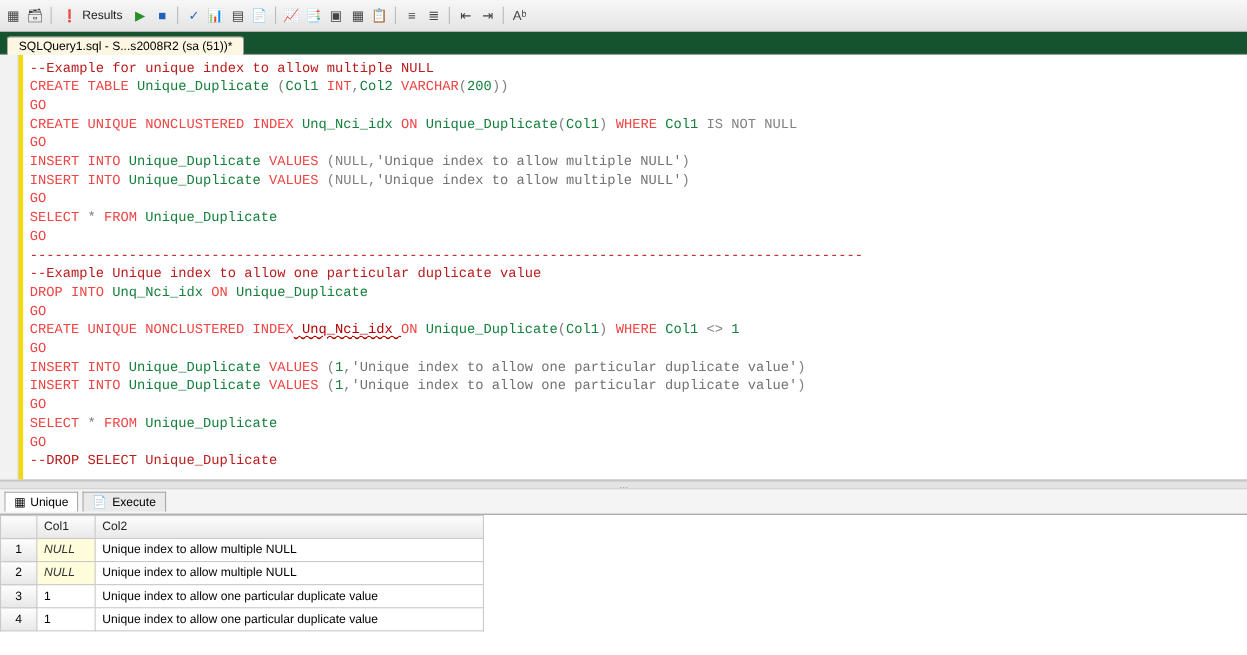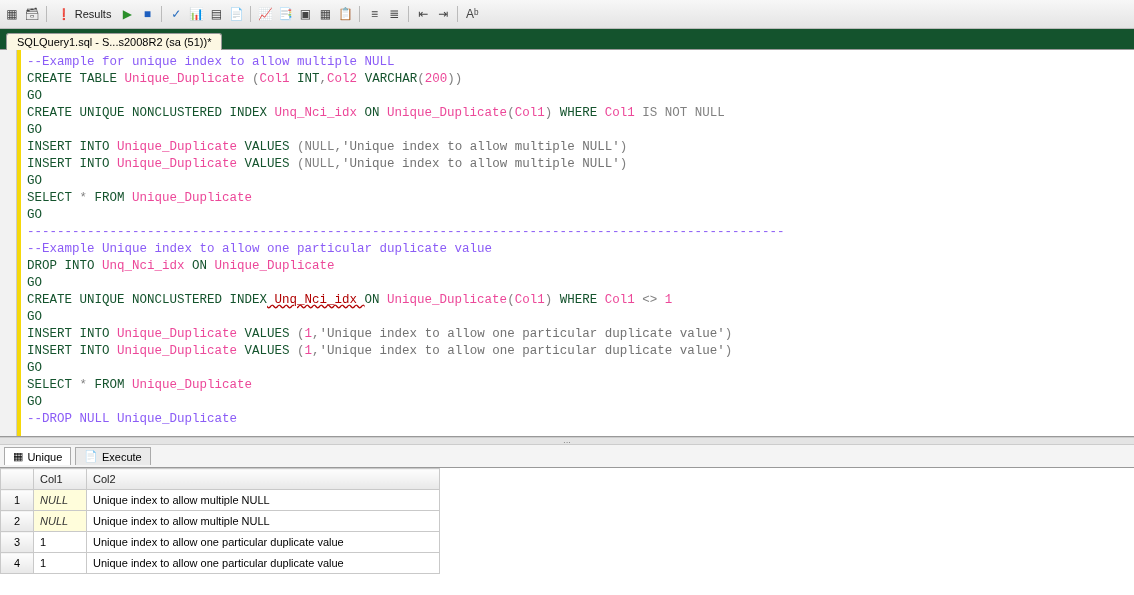--- a/index.html
+++ b/index.html
@@ -91,25 +91,25 @@
   .code {
     flex: 1;
     font-family: Consolas, "Courier New", monospace;
     font-size: 12.5px;
     line-height: 17px;
     padding: 4px 6px;
     white-space: pre;
     overflow: auto;
     color: #000;
   }
-  .kw  { color: #14532d; }
-  .com { color: #8b5cf6; }
+  .kw  { color: #ef4444; }
+  .com { color: #b91c1c; }
   .str { color: #737373; }
   .gry { color: #808080; }
-  .blk { color: #ec4899; text-align: right; }
+  .blk { color: #15803d; text-align: right; }
   .red { color: #b00000; text-decoration: underline wavy #b00000; }
 
   .splitter {
     height: 6px;
     background: #e4e4e4;
     border-top: 1px solid #ccc;
     border-bottom: 1px solid #ccc;
     text-align: center;
     font-size: 8px;
     color: #777;
@@ -222,21 +222,21 @@
 <span class="com">--Example Unique index to allow one particular duplicate value</span>
 <span class="kw">DROP INTO</span><span class="blk"> Unq_Nci_idx </span><span class="kw">ON</span><span class="blk"> Unique_Duplicate</span>
 <span class="kw">GO</span>
 <span class="kw">CREATE UNIQUE NONCLUSTERED INDEX</span><span class="red"> Unq_Nci_idx </span><span class="kw">ON</span><span class="blk"> Unique_Duplicate</span><span class="gry">(</span><span class="blk">Col1</span><span class="gry">)</span><span class="kw"> WHERE</span><span class="blk"> Col1 </span><span class="gry">&lt;&gt;</span><span class="blk"> 1</span>
 <span class="kw">GO</span>
 <span class="kw">INSERT INTO</span><span class="blk"> Unique_Duplicate </span><span class="kw">VALUES </span><span class="gry">(</span><span class="blk">1</span><span class="gry">,</span><span class="str">'Unique index to allow one particular duplicate value'</span><span class="gry">)</span>
 <span class="kw">INSERT INTO</span><span class="blk"> Unique_Duplicate </span><span class="kw">VALUES </span><span class="gry">(</span><span class="blk">1</span><span class="gry">,</span><span class="str">'Unique index to allow one particular duplicate value'</span><span class="gry">)</span>
 <span class="kw">GO</span>
 <span class="kw">SELECT</span><span class="gry"> * </span><span class="kw">FROM</span><span class="blk"> Unique_Duplicate</span>
 <span class="kw">GO</span>
-<span class="com">--DROP NULL Unique_Duplicate</span>
+<span class="com">--DROP SELECT Unique_Duplicate</span>
 </div>
 </div>
 
 <div class="splitter">···</div>
 
 <div class="results-tabs">
   <div class="res-tab">
     <span>▦</span>
     <span>Unique</span>
   </div>

